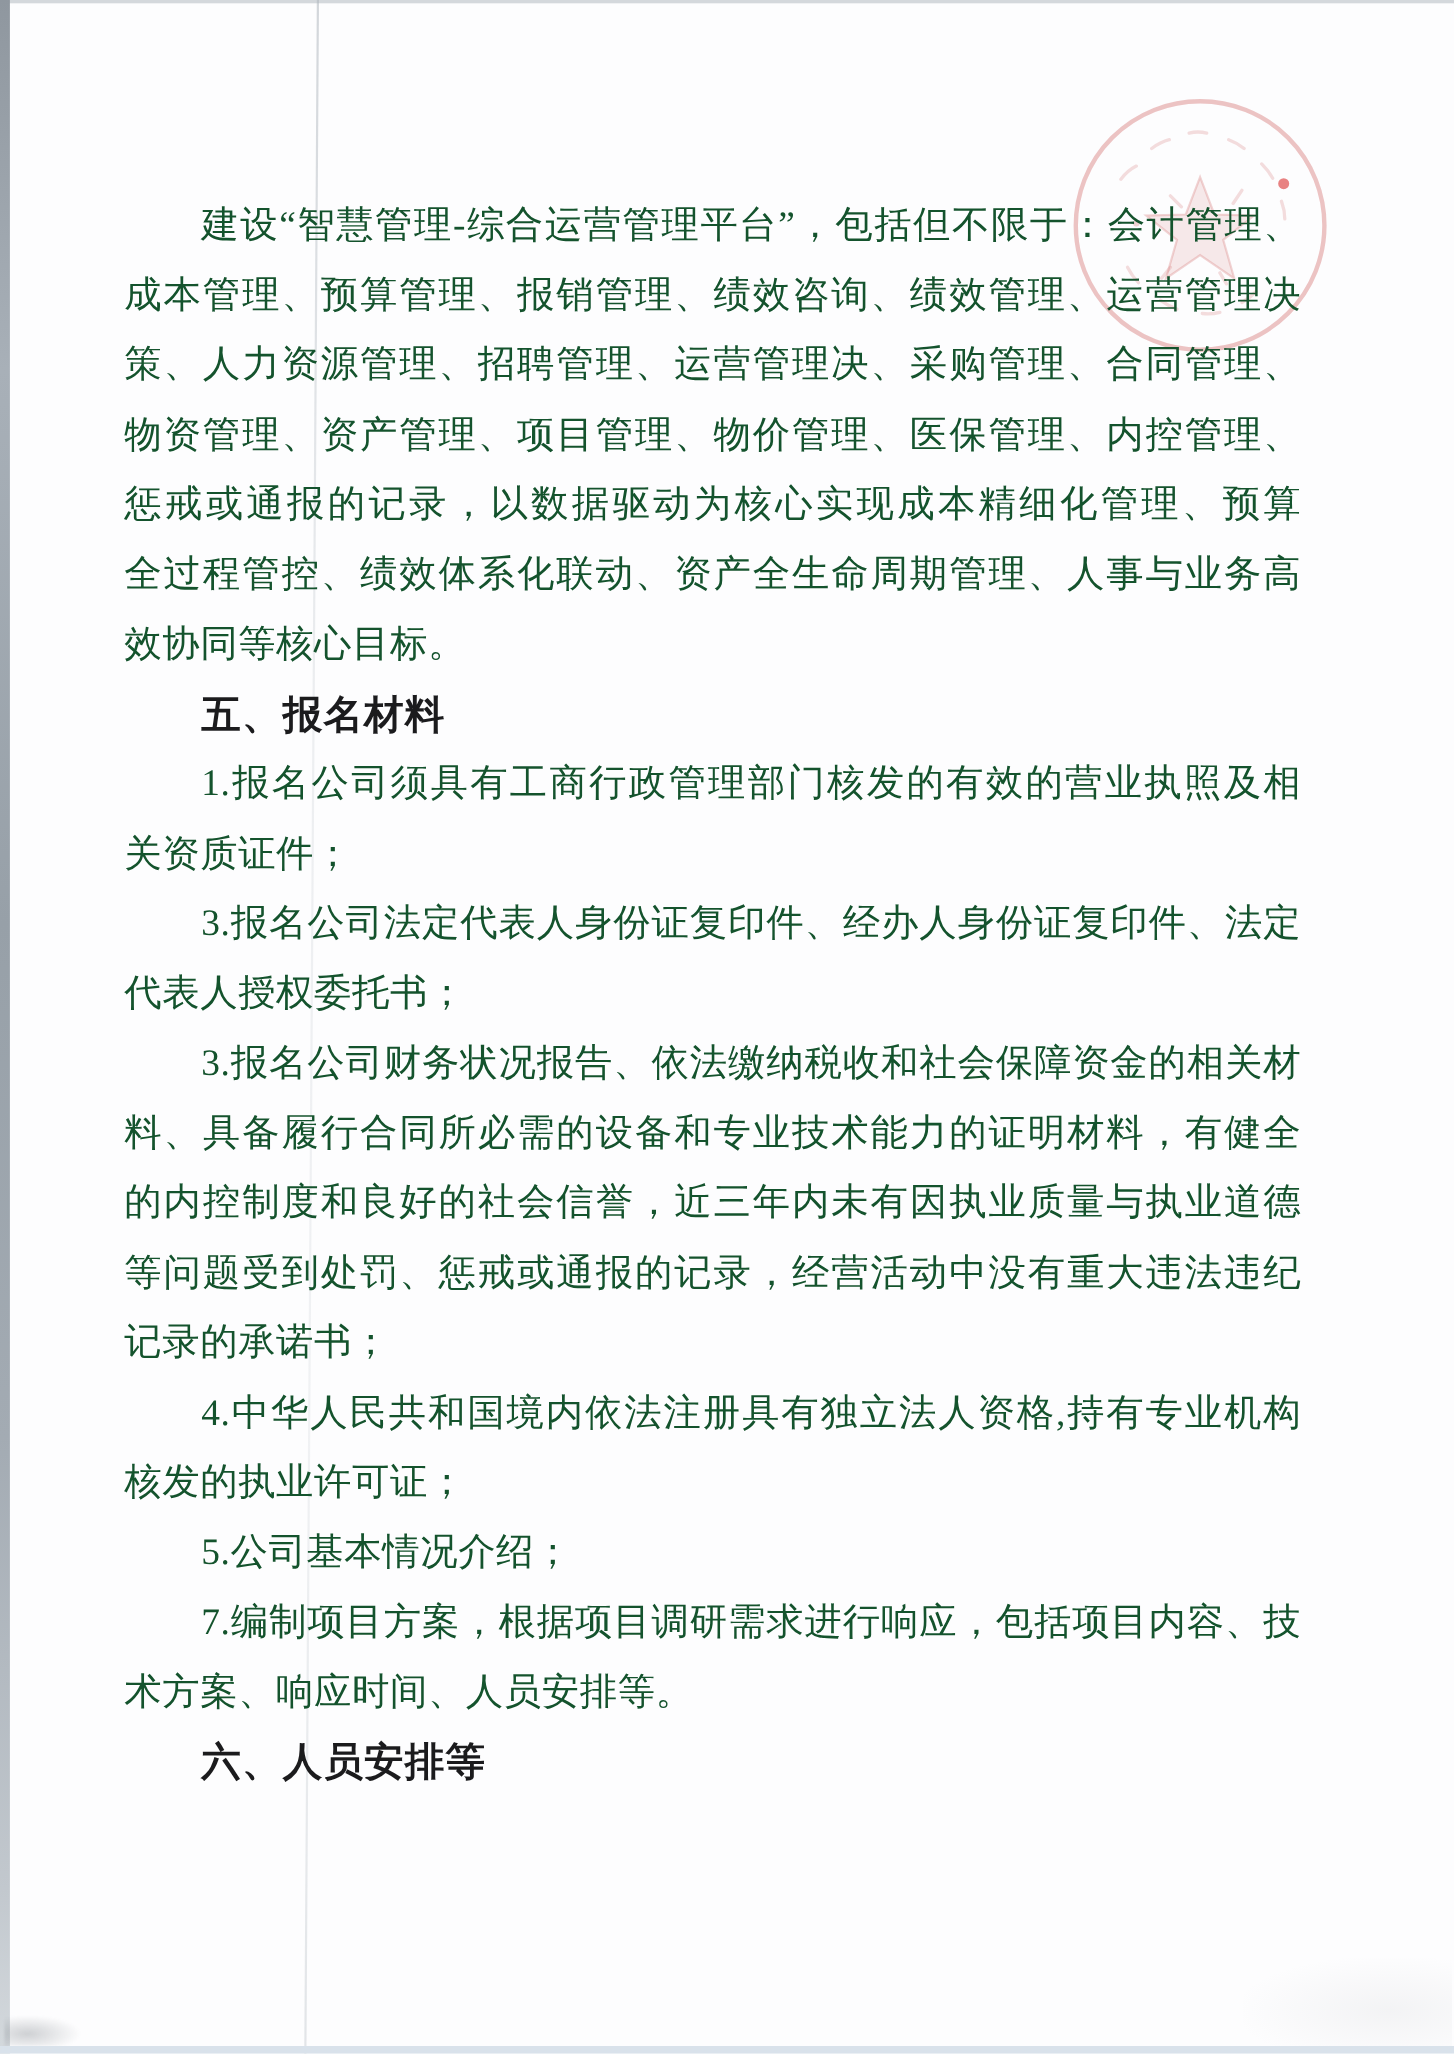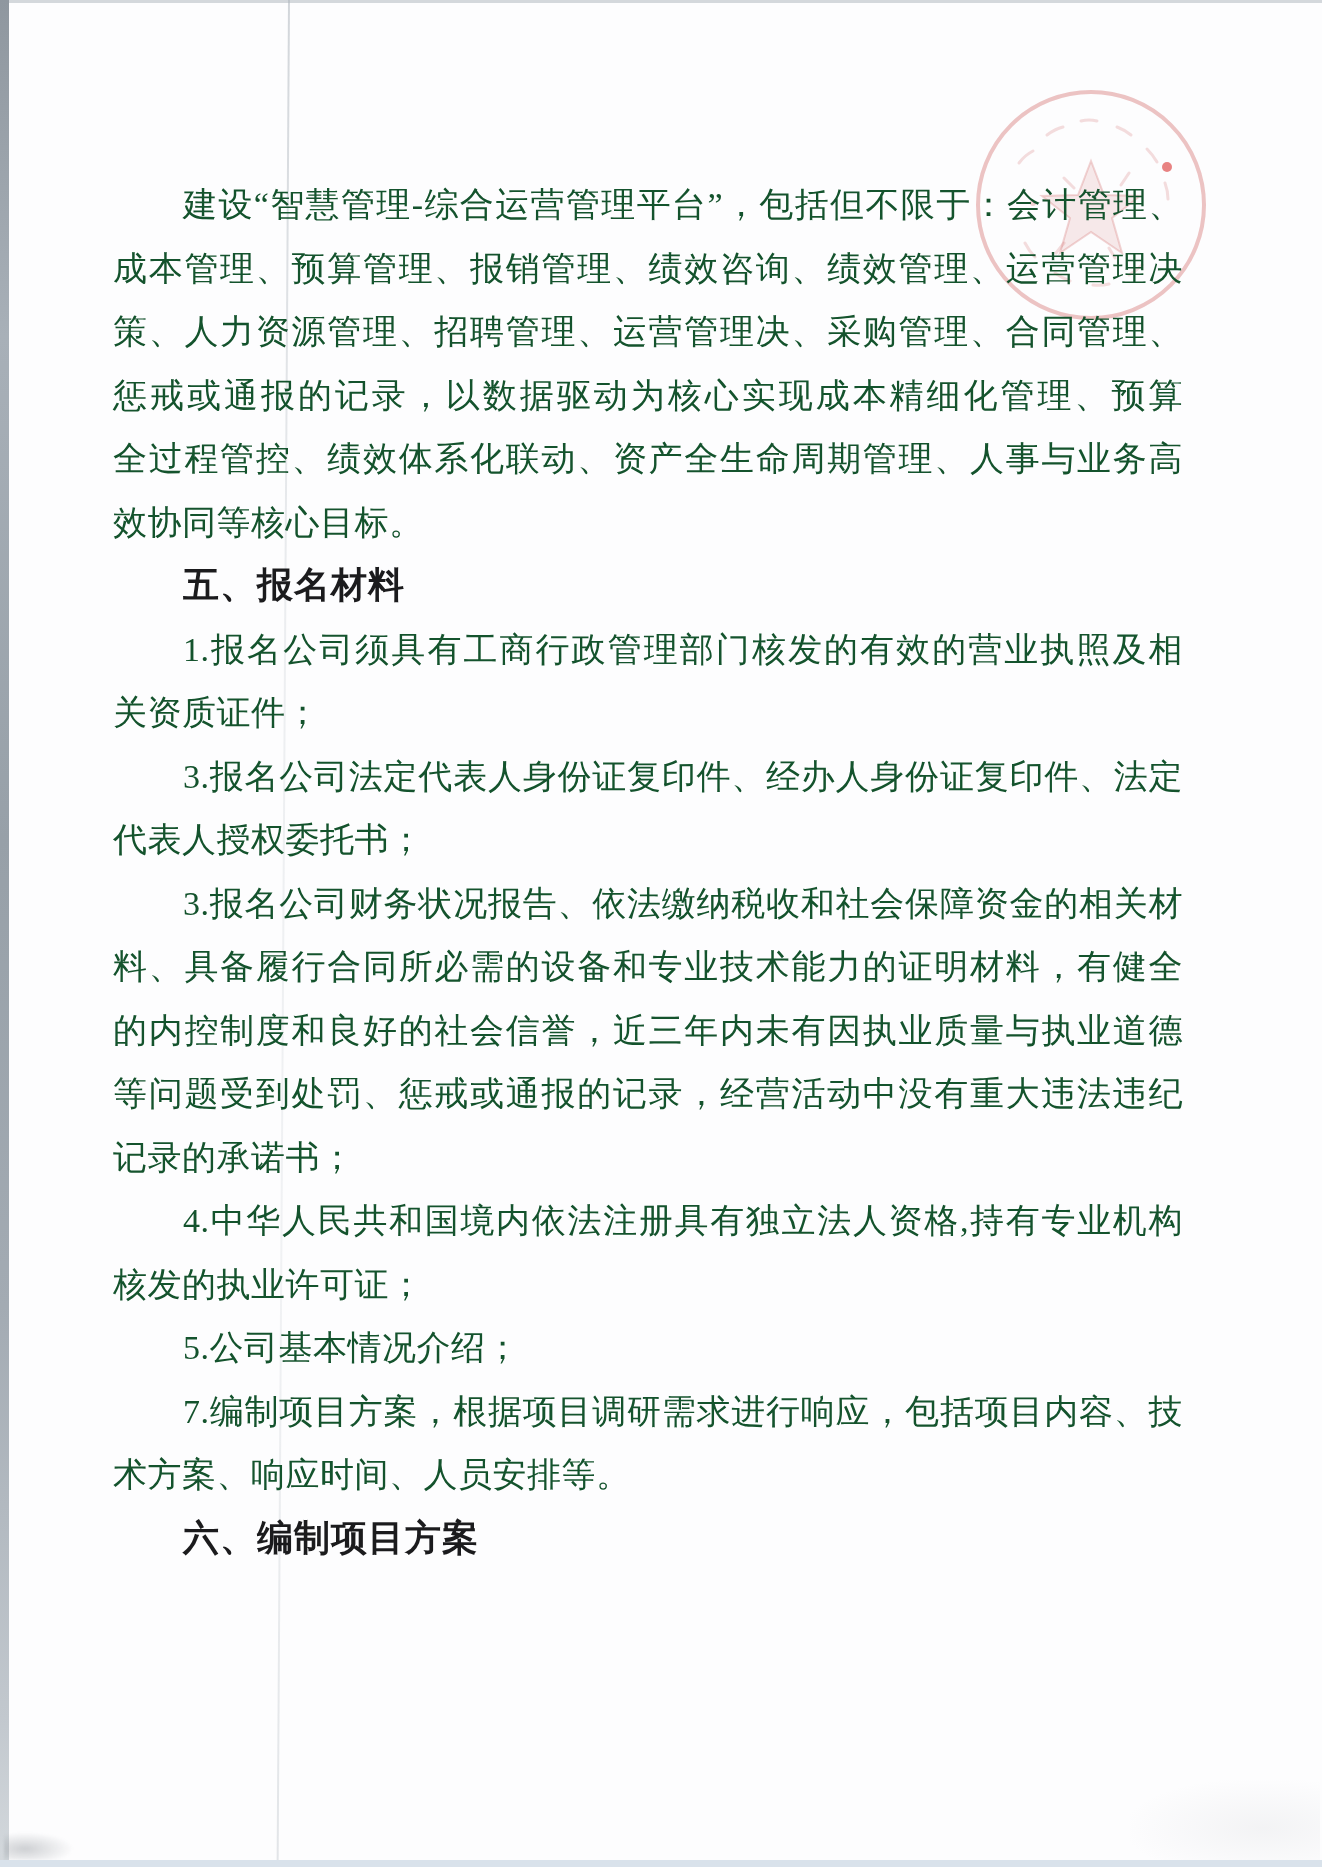--- a/index.html
+++ b/index.html
@@ -51,21 +51,21 @@
   }
   .line {
     height: 63.5px; line-height: 63.5px;
     font-size: 34px; color: #14532d;
     text-align: left;
     letter-spacing: 0.5px;
   }
   .j { text-align: justify; text-align-last: justify; }
   .ind { text-indent: 70px; }
   .head {
-    font-family: Liberation Serif, serif;
+    font-family: Liberation Sans, sans-serif;
     font-weight: 700; font-size: 36px; color: #1b1b1d;
     letter-spacing: 1px;
   }
 </style>
 </head>
 <body>
 
 <div class="scan-line-top"></div>
 <div class="scan-strip-left"></div>
 <div class="fold-line"></div>
@@ -86,34 +86,35 @@
   </g>
 
   <circle cx="198" cy="84" r="5" fill="rgba(224,88,88,0.75)"></circle>
   <circle cx="64" cy="120" r="3" fill="rgba(214,125,125,0.35)"></circle>
 </svg>
 
 <div class="text-block">
   <div class="line j ind">建设“智慧管理-综合运营管理平台”，包括但不限于：会计管理、</div>
   <div class="line j">成本管理、预算管理、报销管理、绩效咨询、绩效管理、运营管理决</div>
   <div class="line j">策、人力资源管理、招聘管理、运营管理决、采购管理、合同管理、</div>
+  <div class="line j">物资管理、资产管理、项目管理、物价管理、医保管理、内控管理、</div>
   <div class="line j">惩戒或通报的记录，以数据驱动为核心实现成本精细化管理、预算</div>
   <div class="line j">全过程管控、绩效体系化联动、资产全生命周期管理、人事与业务高</div>
   <div class="line">效协同等核心目标。</div>
   <div class="line head ind">五、报名材料</div>
   <div class="line j ind">1.报名公司须具有工商行政管理部门核发的有效的营业执照及相</div>
   <div class="line">关资质证件；</div>
   <div class="line j ind">3.报名公司法定代表人身份证复印件、经办人身份证复印件、法定</div>
   <div class="line">代表人授权委托书；</div>
   <div class="line j ind">3.报名公司财务状况报告、依法缴纳税收和社会保障资金的相关材</div>
   <div class="line j">料、具备履行合同所必需的设备和专业技术能力的证明材料，有健全</div>
   <div class="line j">的内控制度和良好的社会信誉，近三年内未有因执业质量与执业道德</div>
   <div class="line j">等问题受到处罚、惩戒或通报的记录，经营活动中没有重大违法违纪</div>
   <div class="line">记录的承诺书；</div>
   <div class="line j ind">4.中华人民共和国境内依法注册具有独立法人资格,持有专业机构</div>
   <div class="line">核发的执业许可证；</div>
   <div class="line ind">5.公司基本情况介绍；</div>
   <div class="line j ind">7.编制项目方案，根据项目调研需求进行响应，包括项目内容、技</div>
   <div class="line">术方案、响应时间、人员安排等。</div>
-  <div class="line head ind">六、编制项目方案</div>
+  <div class="line head ind">六、人员安排等</div>
 </div>
 
 <div class="scan-band-bottom"></div>
 
 </body></html>

